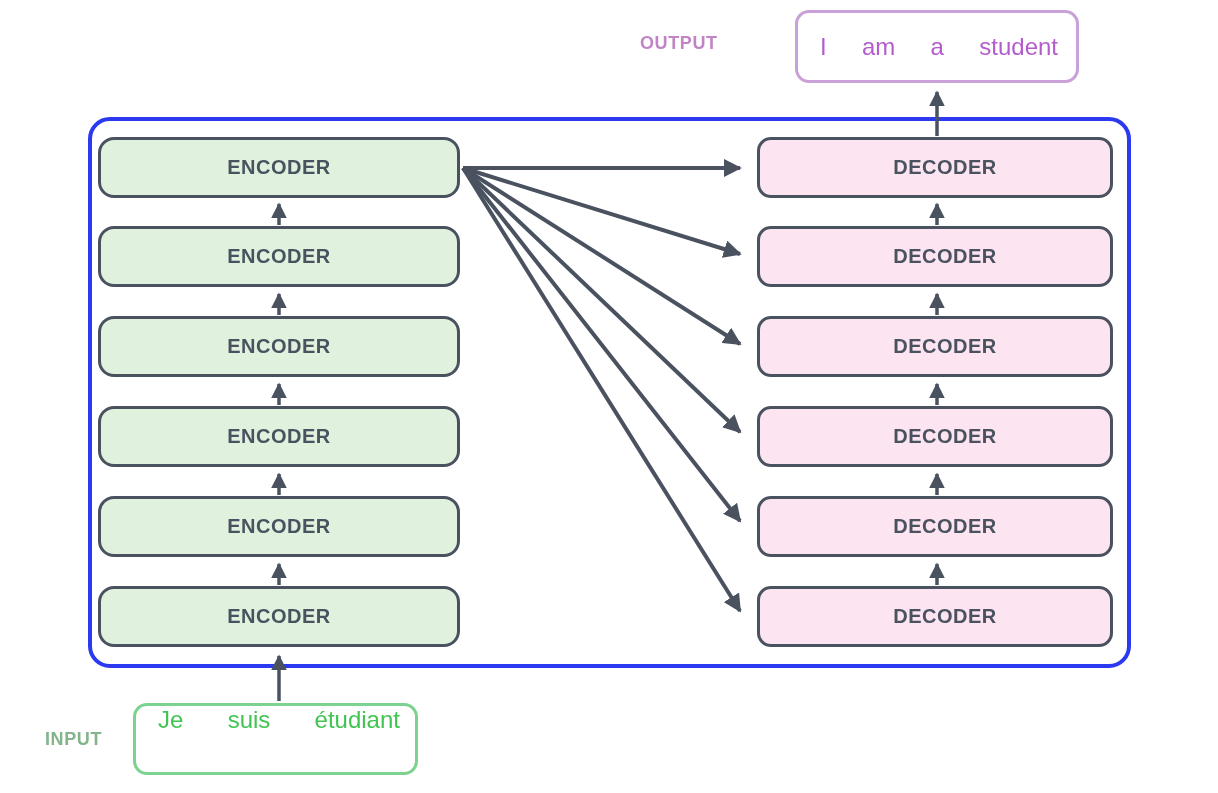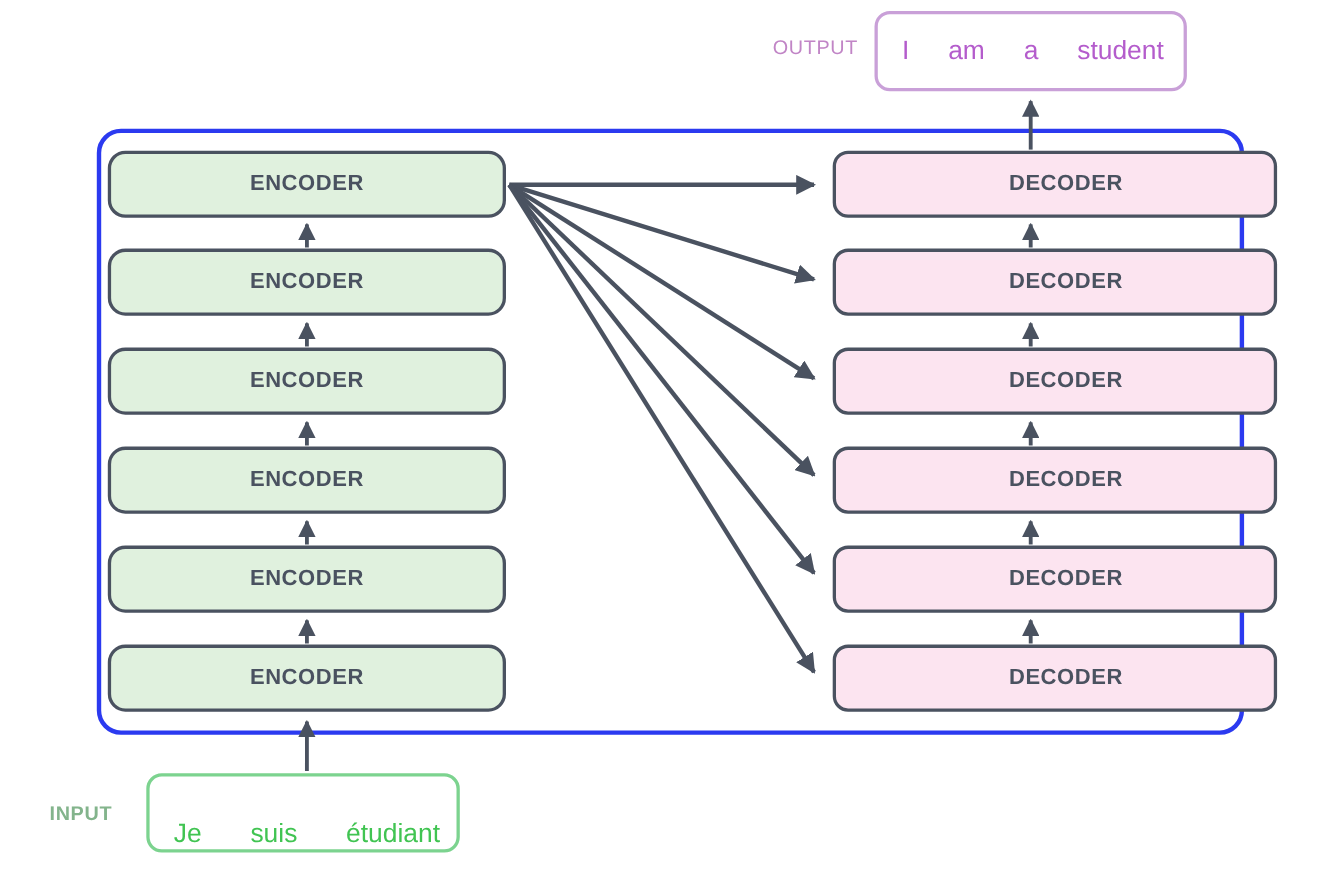--- a/index.html
+++ b/index.html
@@ -38,21 +38,21 @@
     box-sizing: border-box;
     display: flex;
     align-items: center;
     justify-content: center;
     font-size: 20px;
     font-weight: 600;
     letter-spacing: 0.5px;
     color: var(--box-border, #4a5260);
   }
   .enc { left: 98px;  width: 362px; background: var(--encoder-fill, #e0f1de); border-radius: 16px; }
-  .dec { left: 757px; width: 404px; background: var(--decoder-fill, #fce4f0); padding-left: 20px; }
+  .dec { left: 757px; width: 356px; background: var(--decoder-fill, #fce4f0); padding-left: 20px; }
 
   
   .output-box {
     position: absolute;
     left: 795px;
     top: 10px;
     width: 284px;
     height: 73px;
     border: 3px solid var(--output-border, #c9a0d8);
     border-radius: 14px;
@@ -63,39 +63,39 @@
     padding: 0 18px 0 22px;
     font-size: 24px;
     color: var(--output-text, #b45ccc);
     background: #ffffff;
   }
   .output-label {
     position: absolute;
     left: 640px;
     top: 33px;
     width: 140px;
-    text-align: right;
+    text-align: left;
     font-size: 18px;
-    font-weight: 400;
+    font-weight: 700;
     letter-spacing: 0.6px;
     color: var(--output-label-color, #c185c6);
   }
 
   
   .input-box {
     position: absolute;
     left: 133px;
     top: 703px;
     width: 285px;
     height: 72px;
     border: 3px solid var(--input-border, #7cd38f);
     border-radius: 14px;
     box-sizing: border-box;
     display: flex;
-    align-items: flex-end;
+    align-items: flex-start;
     justify-content: space-between;
     padding: 0 15px 0 22px;
     font-size: 24px;
     color: var(--input-text, #41c452);
     background: #ffffff;
   }
   .input-label {
     position: absolute;
     left: 45px;
     top: 729px;

